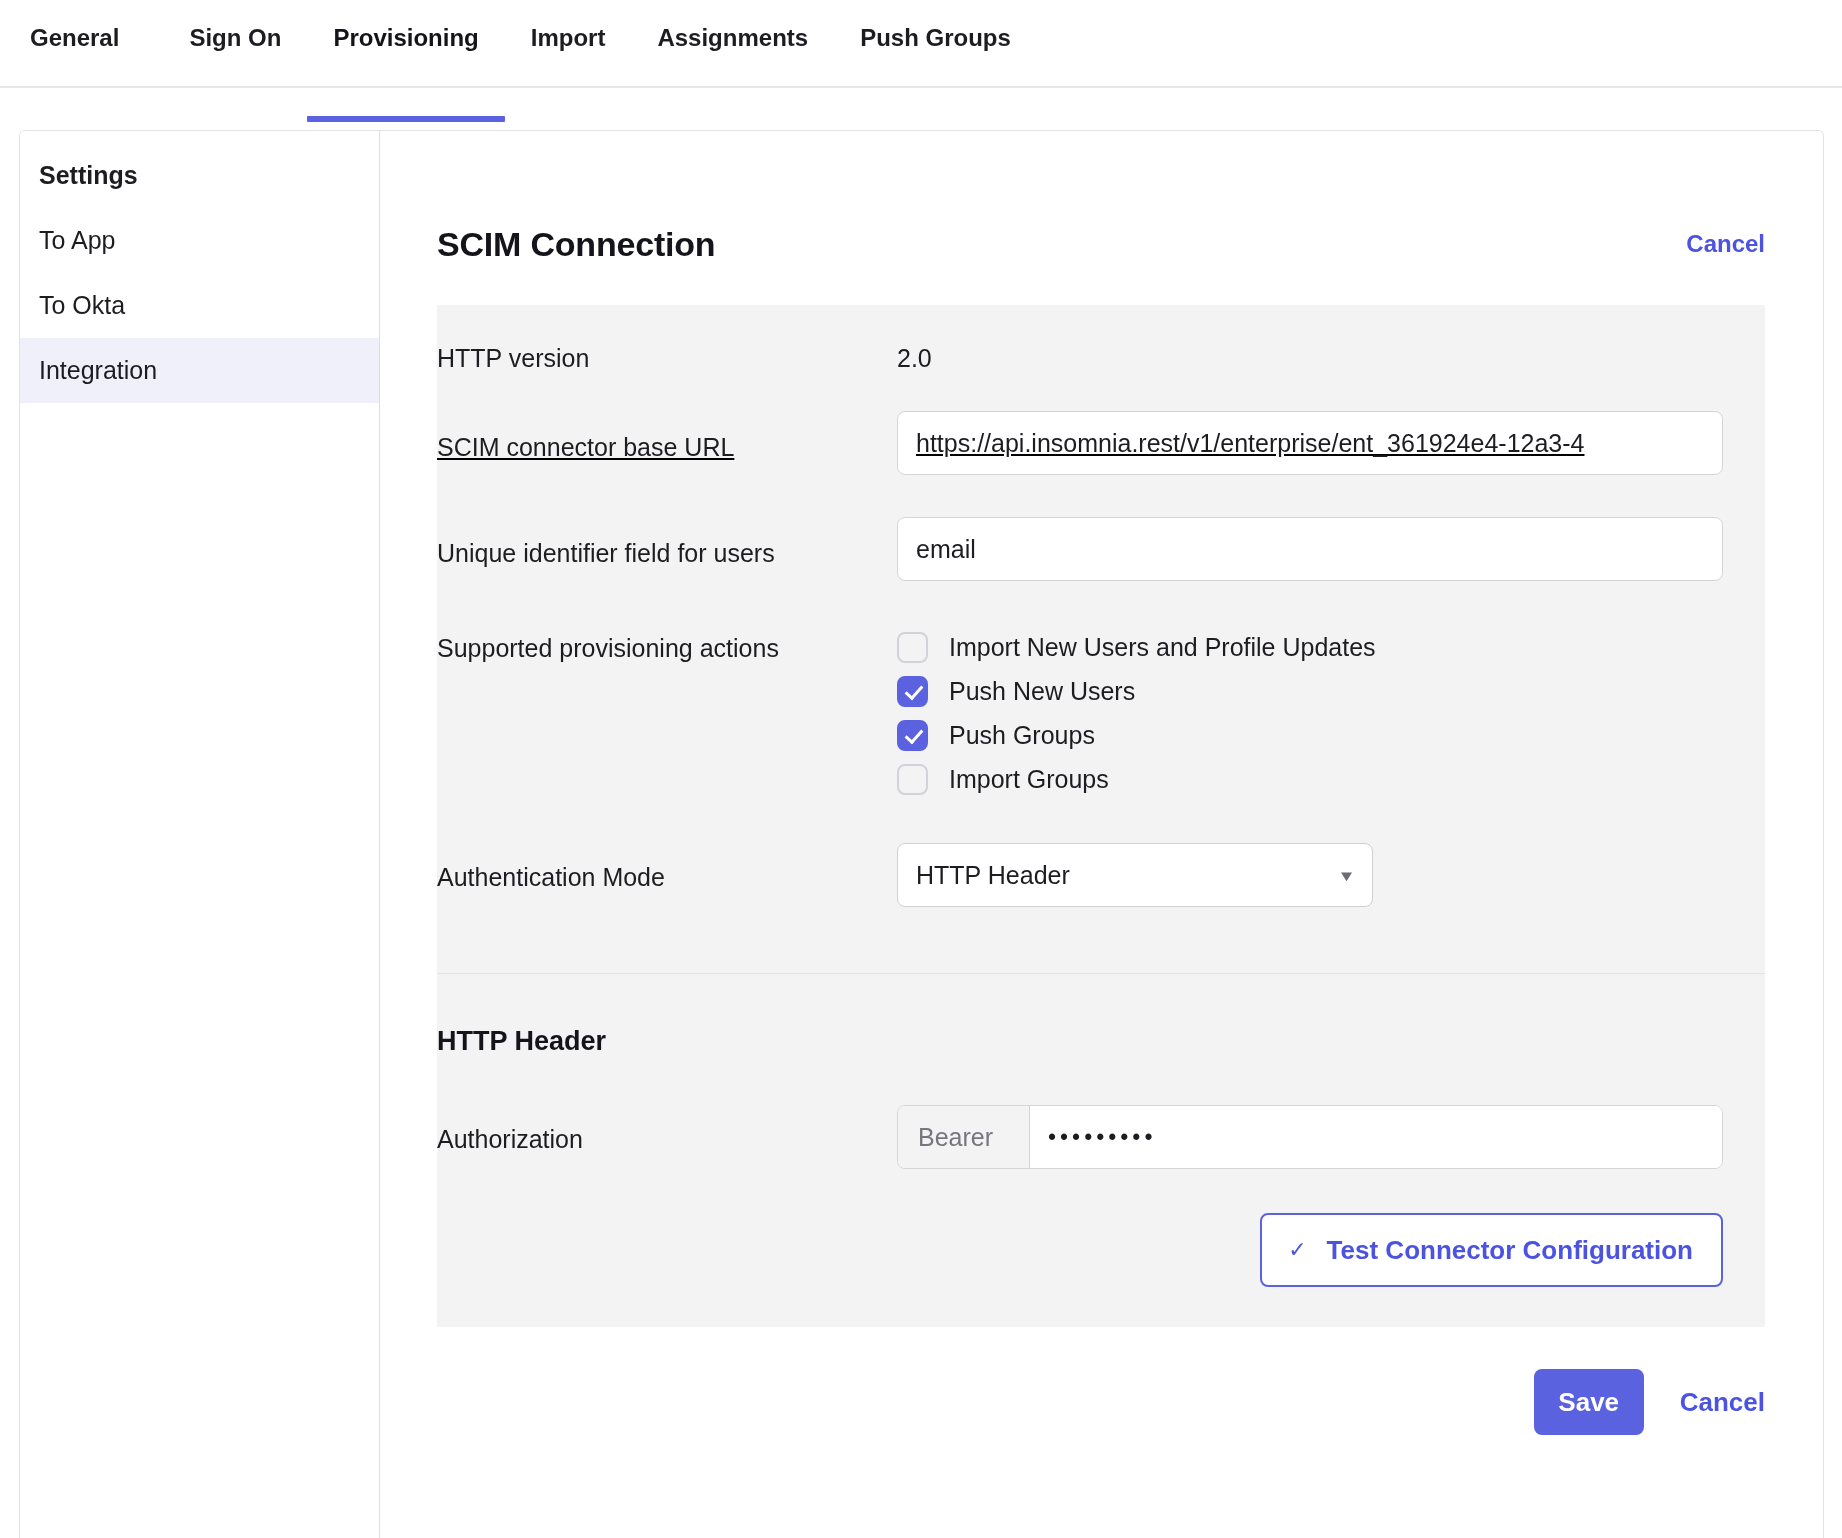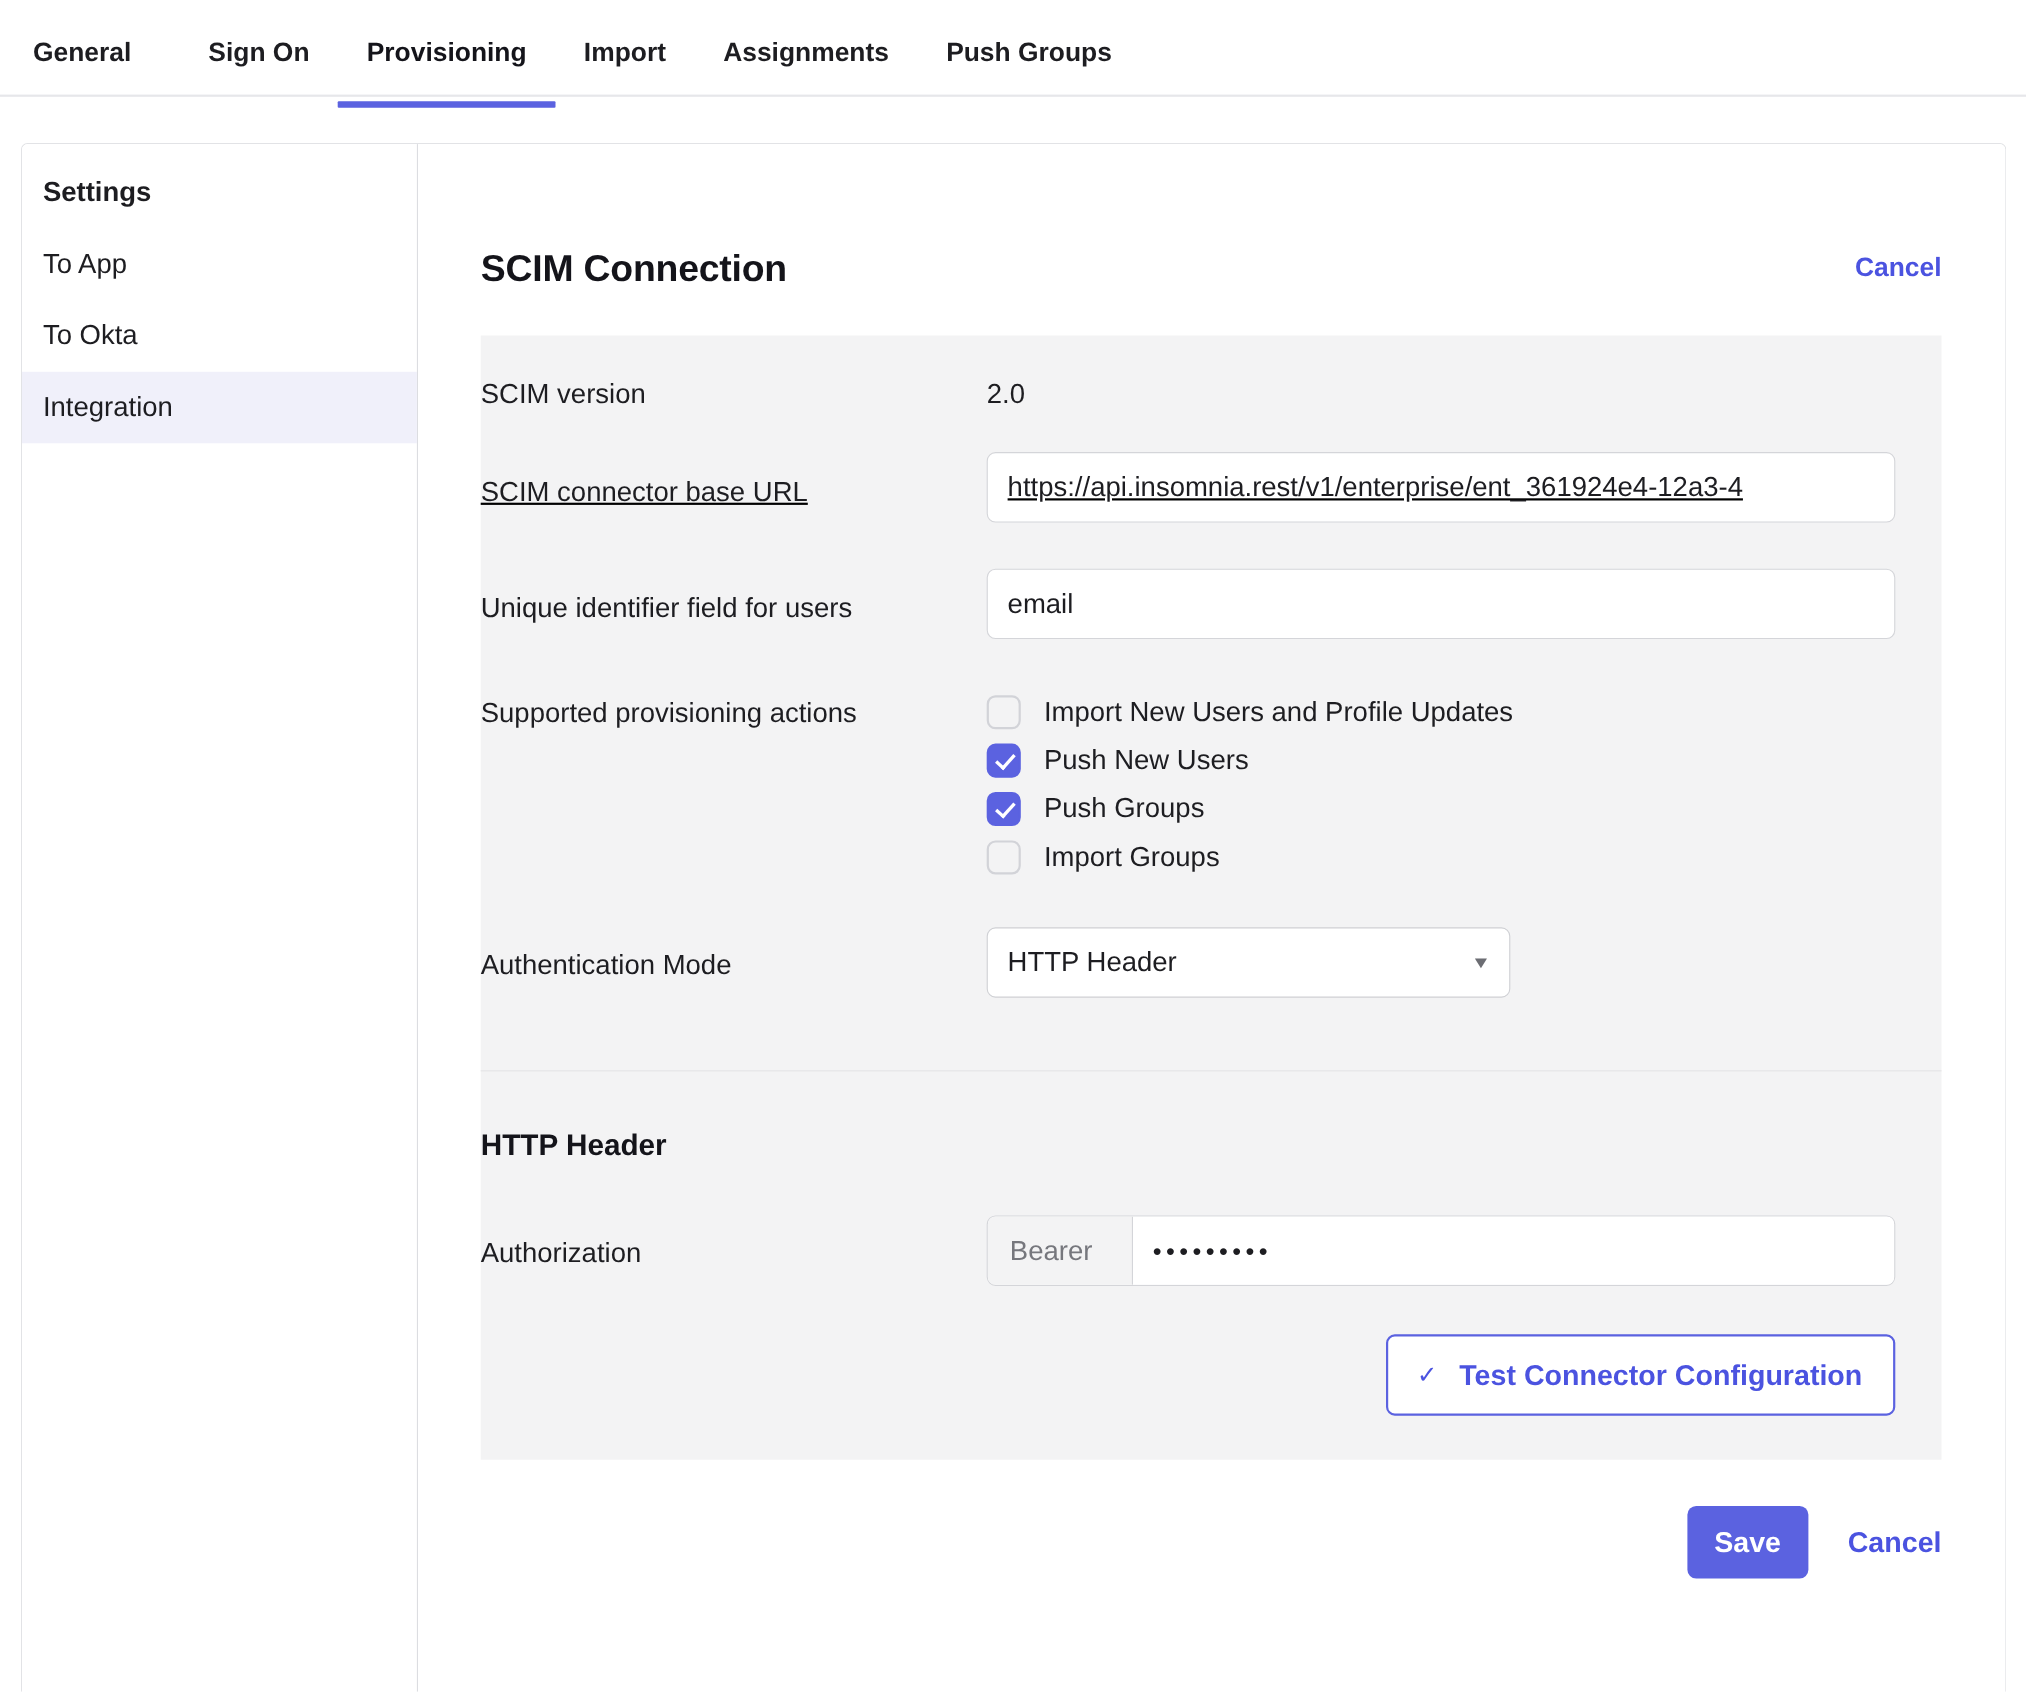--- a/index.html
+++ b/index.html
@@ -28,27 +28,28 @@
     height: 88px;
     display: flex;
     align-items: flex-start;
     padding-left: 30px;
     border-bottom: 2px solid #e6e7ea;
   }
   .tab {
     position: relative;
     height: 96px;
     display: flex;
-    align-items: center;
+    align-items: flex-start;
     font-size: 24px;
     font-weight: bold;
     color: #1d1d21;
     padding: 0 26px;
     cursor: pointer;
     white-space: nowrap;
+    margin-top: 24px;
   }
   .tab:first-child { padding-left: 0; margin-right: 18px; }
   .tab.active { color: #14141a; }
   .tab.active::after {
     content: "";
     position: absolute;
     left: 0; right: 0; bottom: -2px;
     height: 6px;
     background: #5b62e0;
     border-radius: 1px;
@@ -371,21 +372,21 @@
     <div class="main">
 
       <div class="content-head">
         <div class="content-title">SCIM Connection</div>
         <div class="link-blue">Cancel</div>
       </div>
 
       <div class="panel">
 
         <div class="prow row-version">
-          <div class="plabel">SCIM version</div>
+          <div class="plabel">HTTP version</div>
           <div class="pfield">
             <div class="static-val">2.0</div>
           </div>
         </div>
 
         <div class="prow row-url">
           <div class="plabel">SCIM connector base URL</div>
           <div class="pfield">
             <div class="txtinput">https://api.insomnia.rest/v1/enterprise/ent_361924e4-12a3-4</div>
           </div>

